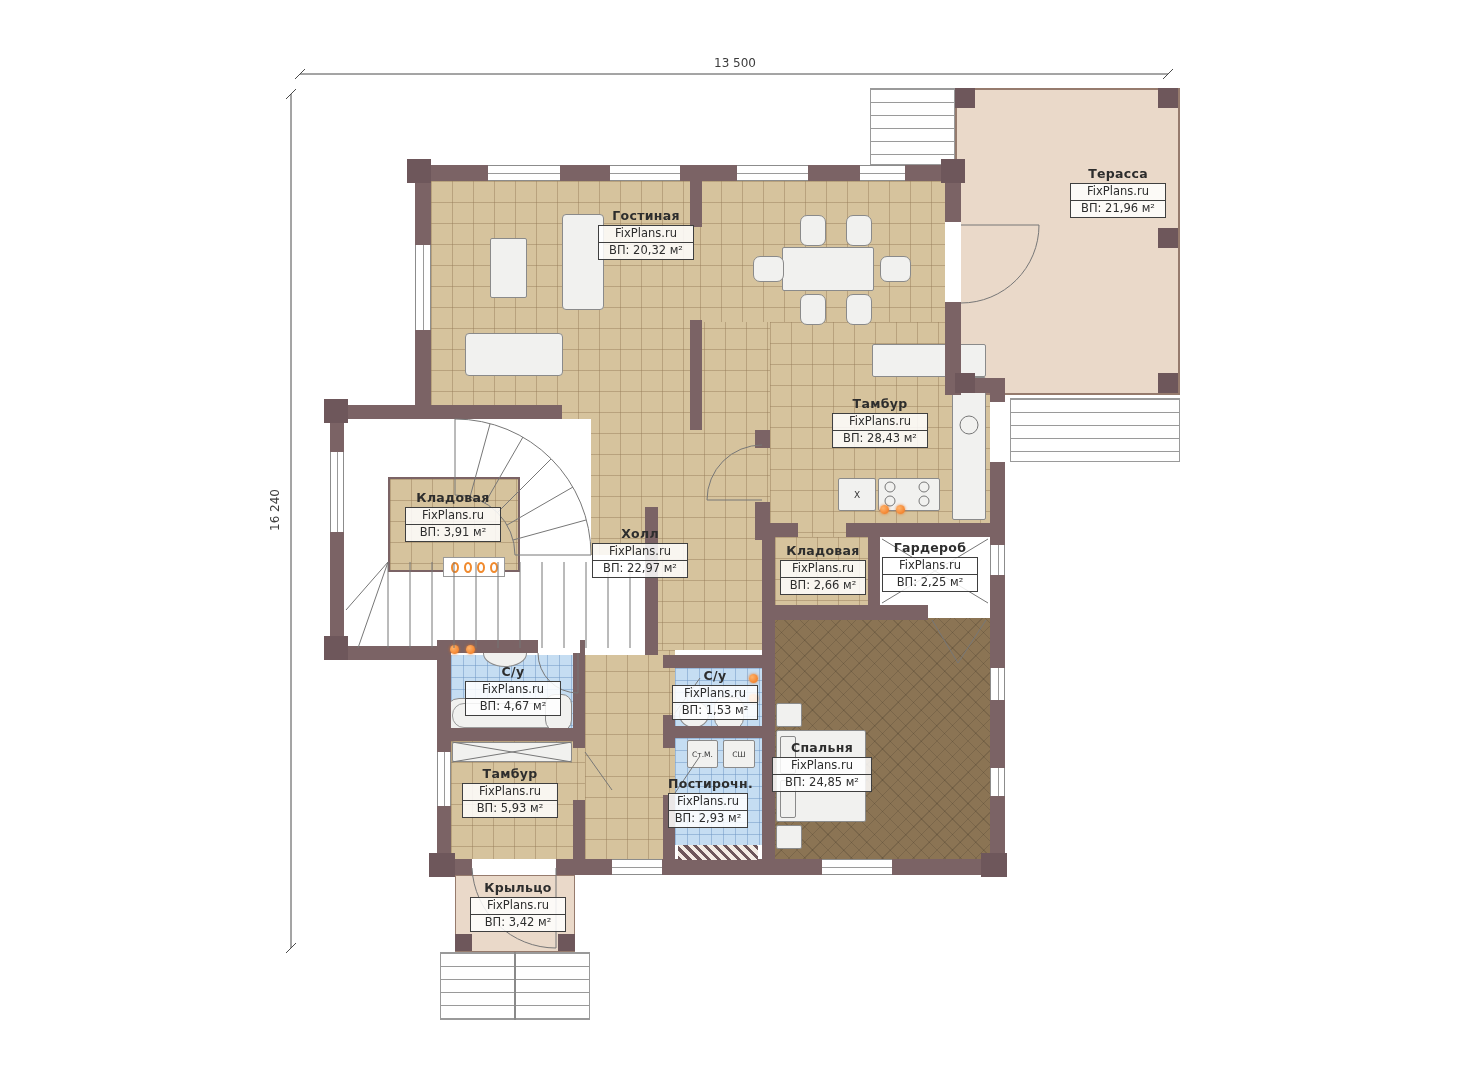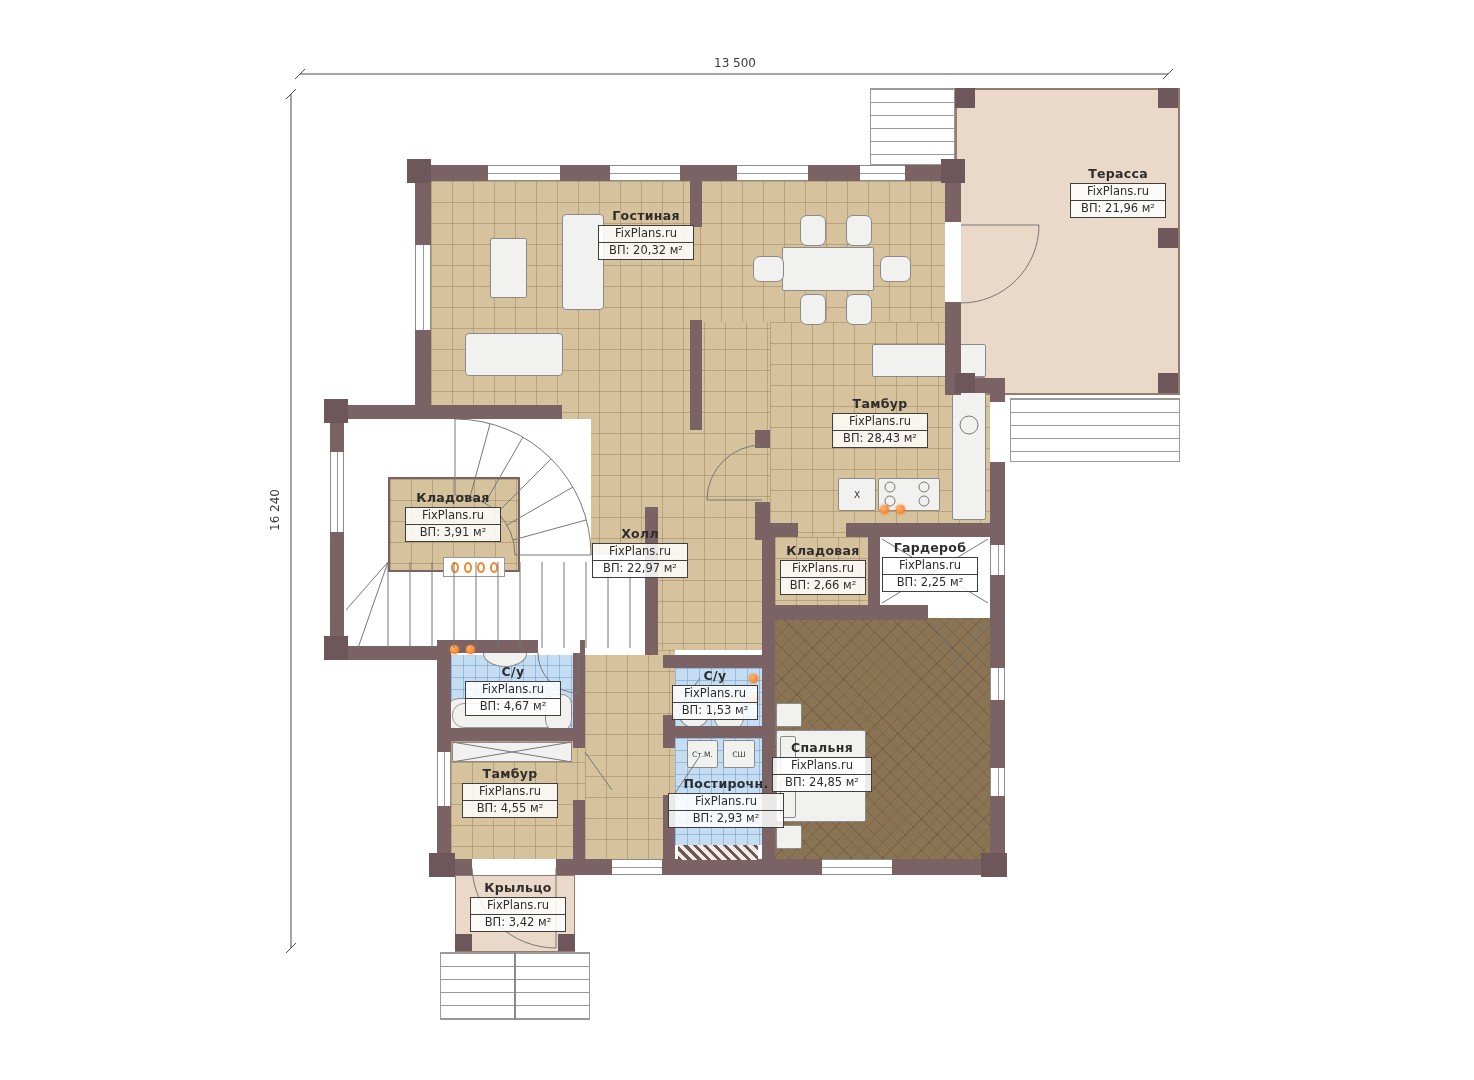--- a/index.html
+++ b/index.html
@@ -309,23 +309,23 @@
     <span class="rbox">ВП: 1,53 м²</span>
   </div>
   <div class="room-label" style="left:772px;top:740px;width:100px;">
     <span class="rname">Спальня</span>
     <span class="rbox">FixPlans.ru</span>
     <span class="rbox">ВП: 24,85 м²</span>
   </div>
   <div class="room-label" style="left:462px;top:766px;width:96px;">
     <span class="rname">Тамбур</span>
     <span class="rbox">FixPlans.ru</span>
-    <span class="rbox">ВП: 4,55 м²</span>
-  </div>
-  <div class="room-label" style="left:668px;top:776px;width:116px;">
+    <span class="rbox">ВП: 5,93 м²</span>
+  </div>
+  <div class="room-label" style="left:668px;top:776px;width:80px;">
     <span class="rname">Постирочн.</span>
     <span class="rbox">FixPlans.ru</span>
     <span class="rbox">ВП: 2,93 м²</span>
   </div>
   <div class="room-label" style="left:470px;top:880px;width:96px;">
     <span class="rname">Крыльцо</span>
     <span class="rbox">FixPlans.ru</span>
     <span class="rbox">ВП: 3,42 м²</span>
   </div>
 

